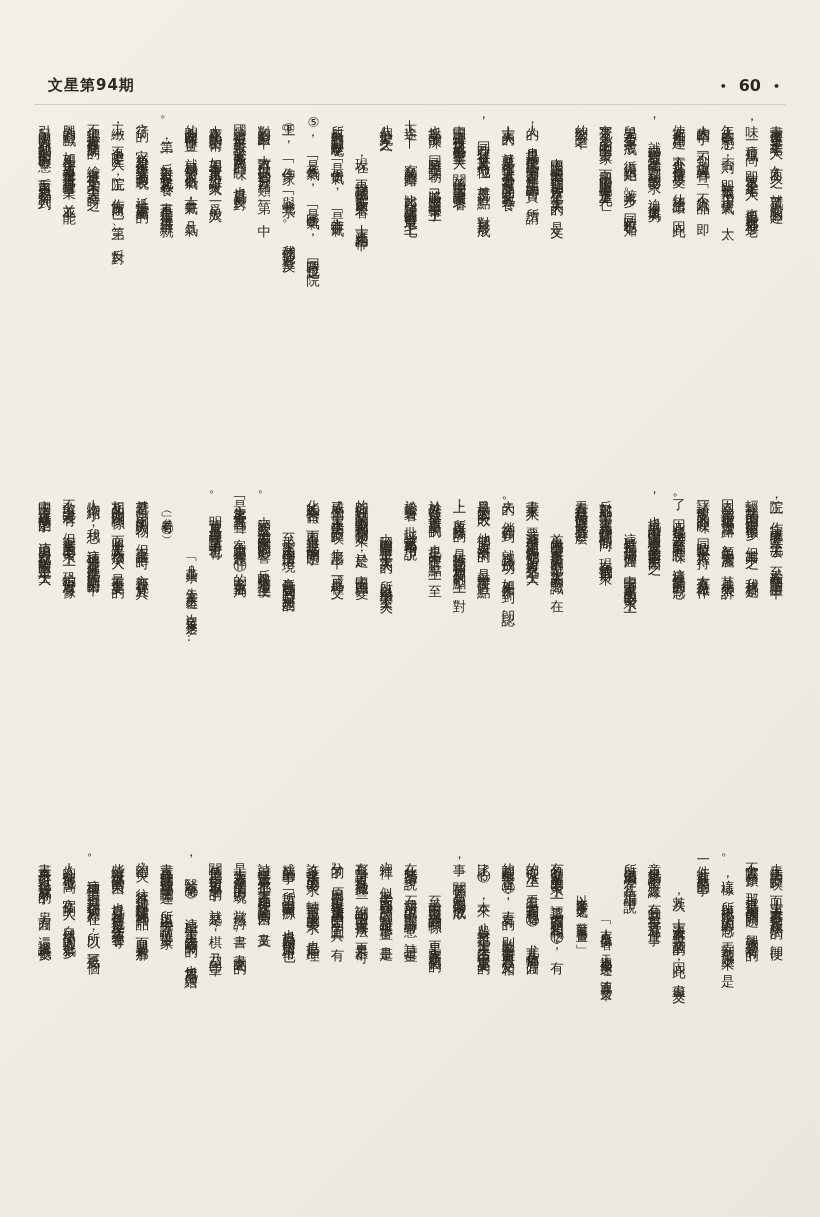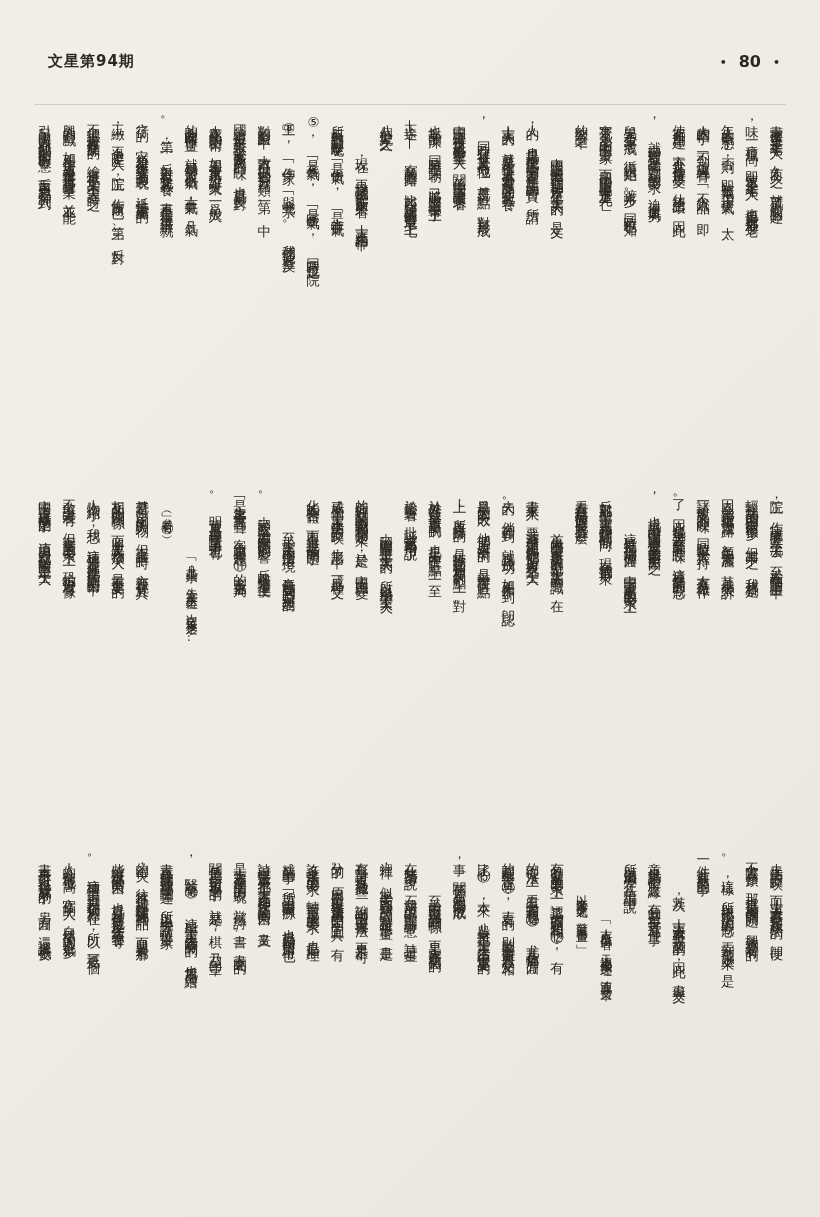--- a/index.html
+++ b/index.html
@@ -3,21 +3,21 @@
 <meta charset="utf-8">
 <style>
   html,body{margin:0;padding:0;background:#8a8880;}
   .page{
     position:relative;width:820px;height:1217px;margin:0 auto;
     background:linear-gradient(135deg,#f1efe8 0%,#edebe2 55%,#e9e7de 100%);
     font-family:"DejaVu Sans",sans-serif;color:#2b2721;overflow:hidden;
     box-shadow:0 0 6px rgba(0,0,0,.3);
   }
   .page-header{
-    position:absolute;top:52px;left:48px;right:40px;
+    position:absolute;top:76px;left:48px;right:40px;
     display:flex;justify-content:space-between;align-items:center;
   }
   .journal{font-size:15px;font-weight:bold;letter-spacing:1px;}
   .pageno{display:flex;align-items:center;gap:12px;font-size:16px;font-weight:bold;}
   .pageno .dot{font-size:11px;line-height:1;position:relative;top:1px;}
   .rule{position:absolute;top:104px;left:34px;right:34px;height:1px;background:#cfccc2;}
   .band{
     position:absolute;left:33px;width:756px;height:364px;
     display:flex;flex-direction:row-reverse;justify-content:space-between;
   }
@@ -35,21 +35,21 @@
 </style>
 </head>
 <body>
 
 <div class="page">
 
   <header class="page-header">
     <div class="journal">文星第94期</div>
     <div class="pageno">
       <span class="dot">•</span>
-      <span class="num">80</span>
+      <span class="num">60</span>
       <span class="dot">•</span>
     </div>
   </header>
 
   <div class="rule"></div>
 
   <section class="band band-0">
       <div class="vcol">畫家便多半是老年人，久而久之，就成了一般的趣</div>
       <div class="vcol">味，一種風尚，即使不是老年人，也要表現那種老</div>
       <div class="vcol">年人的氣息了。否則，即被戴上一頂「火氣」③太</div>

